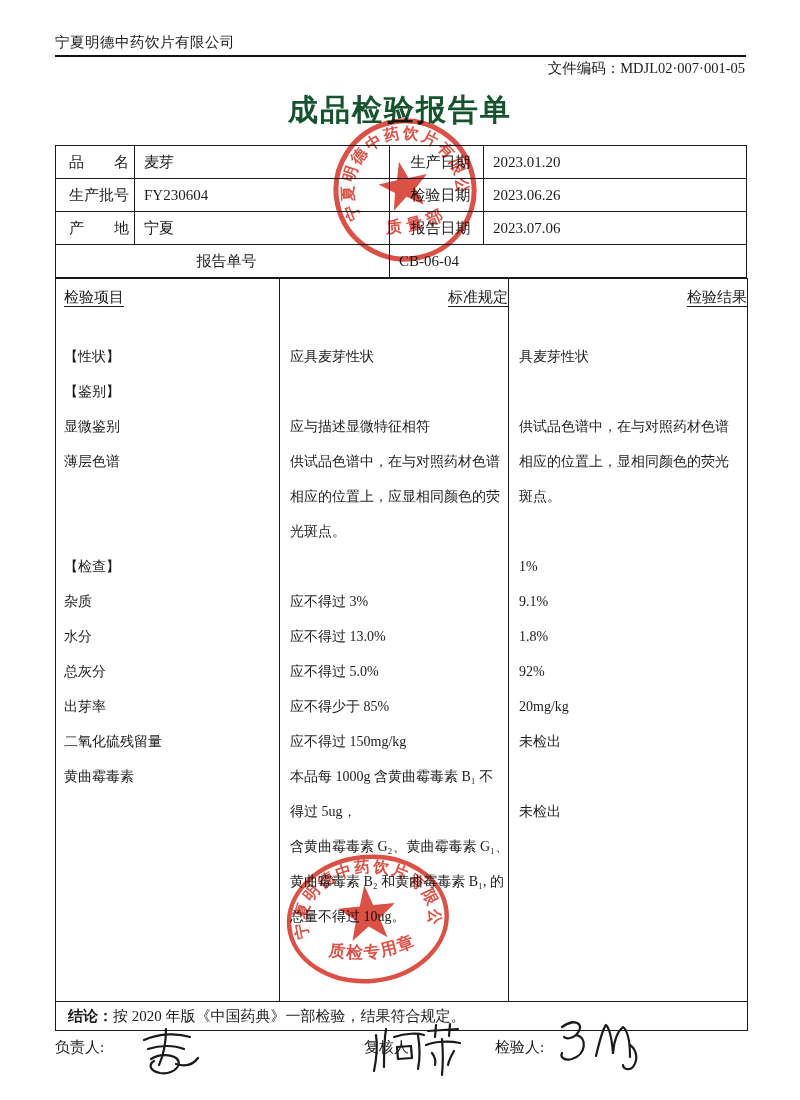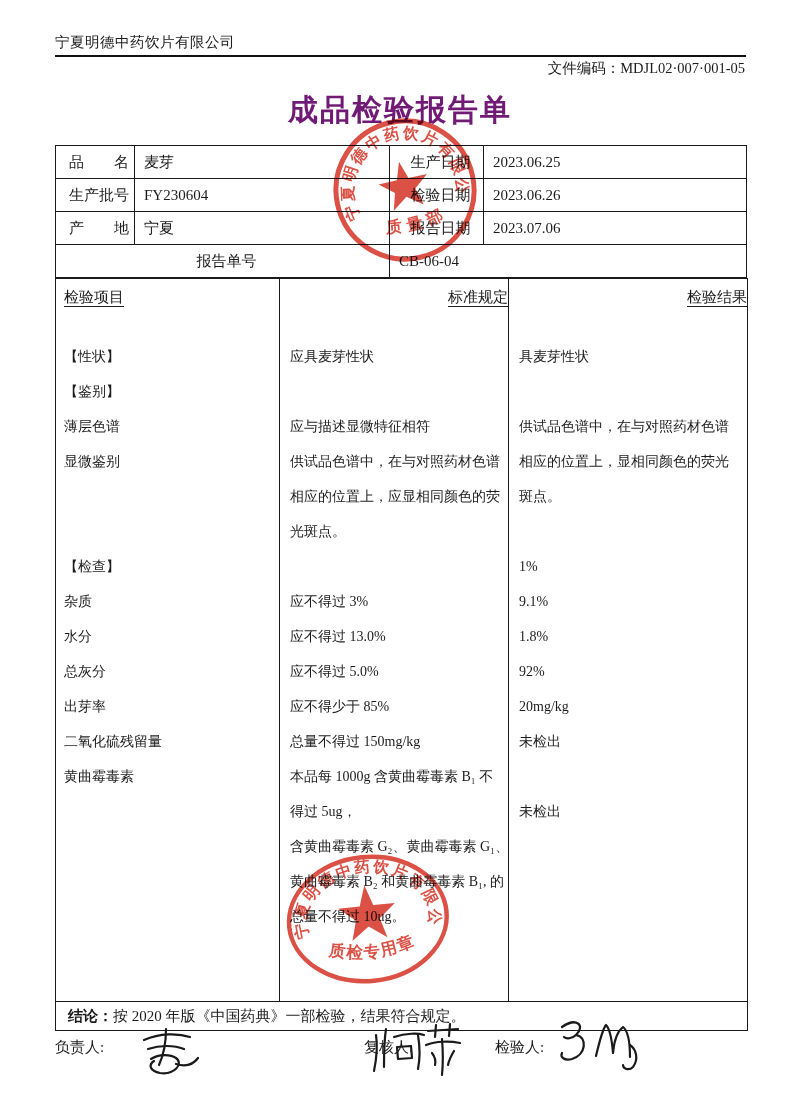--- a/index.html
+++ b/index.html
@@ -12,21 +12,21 @@
 
   
   .company{left:55px;top:33px;font-size:14.5px;letter-spacing:.5px;}
   .doccode{right:55px;top:33px;font-size:14.5px;margin-top:26px;}
   .head-rule{left:55px;top:55px;width:691px;height:2px;background:#111;}
 
   
   .title{
     left:0;top:90px;width:800px;text-align:center;
     font-family:"Liberation Sans","DejaVu Sans",sans-serif;
-    font-size:30px;font-weight:700;letter-spacing:2px;color:#701a75;
+    font-size:30px;font-weight:700;letter-spacing:2px;color:#14532d;
   }
 
   
   table.info{
     position:absolute;left:55px;top:145px;width:691px;
     border-collapse:collapse;table-layout:fixed;font-size:15px;
   }
   table.info td{
     border:1px solid #1a1a1a;height:32px;padding:0 0 0 9px;
     vertical-align:middle;white-space:nowrap;
@@ -89,21 +89,21 @@
       <col style="width:79px">
       <col style="width:255px">
       <col style="width:94px">
       <col style="width:263px">
     </colgroup>
   <tbody>
       <tr>
         <td class="label">品　　名</td>
         <td>麦芽</td>
         <td class="label">生产日期</td>
-        <td>2023.06.25</td>
+        <td>2023.01.20</td>
       </tr>
       <tr>
         <td class="label">生产批号</td>
         <td>FY230604</td>
         <td class="label">检验日期</td>
         <td>2023.06.26</td>
       </tr>
       <tr>
         <td class="label">产　　地</td>
         <td>宁夏</td>
@@ -117,22 +117,22 @@
     </tbody>
 </table>
 
 <div class="abs main-table">
   <div class="mt-body">
     <div class="mt-col c1">
       <div class="col-head"><span>检验项目</span></div>
       <div class="col-lines">
           <div class="line">【性状】</div>
           <div class="line">【鉴别】</div>
+          <div class="line">显微鉴别</div>
           <div class="line">薄层色谱</div>
-          <div class="line">显微鉴别</div>
           <div class="line"></div>
           <div class="line"></div>
           <div class="line">【检查】</div>
           <div class="line">杂质</div>
           <div class="line">水分</div>
           <div class="line">总灰分</div>
           <div class="line">出芽率</div>
           <div class="line">二氧化硫残留量</div>
           <div class="line">黄曲霉毒素</div>
           <div class="line"></div>
@@ -148,21 +148,21 @@
           <div class="line"></div>
           <div class="line">应与描述显微特征相符</div>
           <div class="line">供试品色谱中，在与对照药材色谱</div>
           <div class="line">相应的位置上，应显相同颜色的荧</div>
           <div class="line">光斑点。</div>
           <div class="line"></div>
           <div class="line">应不得过 3%</div>
           <div class="line">应不得过 13.0%</div>
           <div class="line">应不得过 5.0%</div>
           <div class="line">应不得少于 85%</div>
-          <div class="line">总量不得过 150mg/kg</div>
+          <div class="line">应不得过 150mg/kg</div>
           <div class="line">本品每 1000g 含黄曲霉毒素 B₁ 不</div>
           <div class="line">得过 5ug，</div>
           <div class="line">含黄曲霉毒素 G₂、黄曲霉毒素 G₁、</div>
           <div class="line">黄曲霉毒素 B₂ 和黄曲霉毒素 B₁, 的</div>
           <div class="line">总量不得过 10ug。</div>
         </div>
     </div>
     <div class="mt-col c3">
       <div class="col-head"><span>检验结果</span></div>
       <div class="col-lines">

